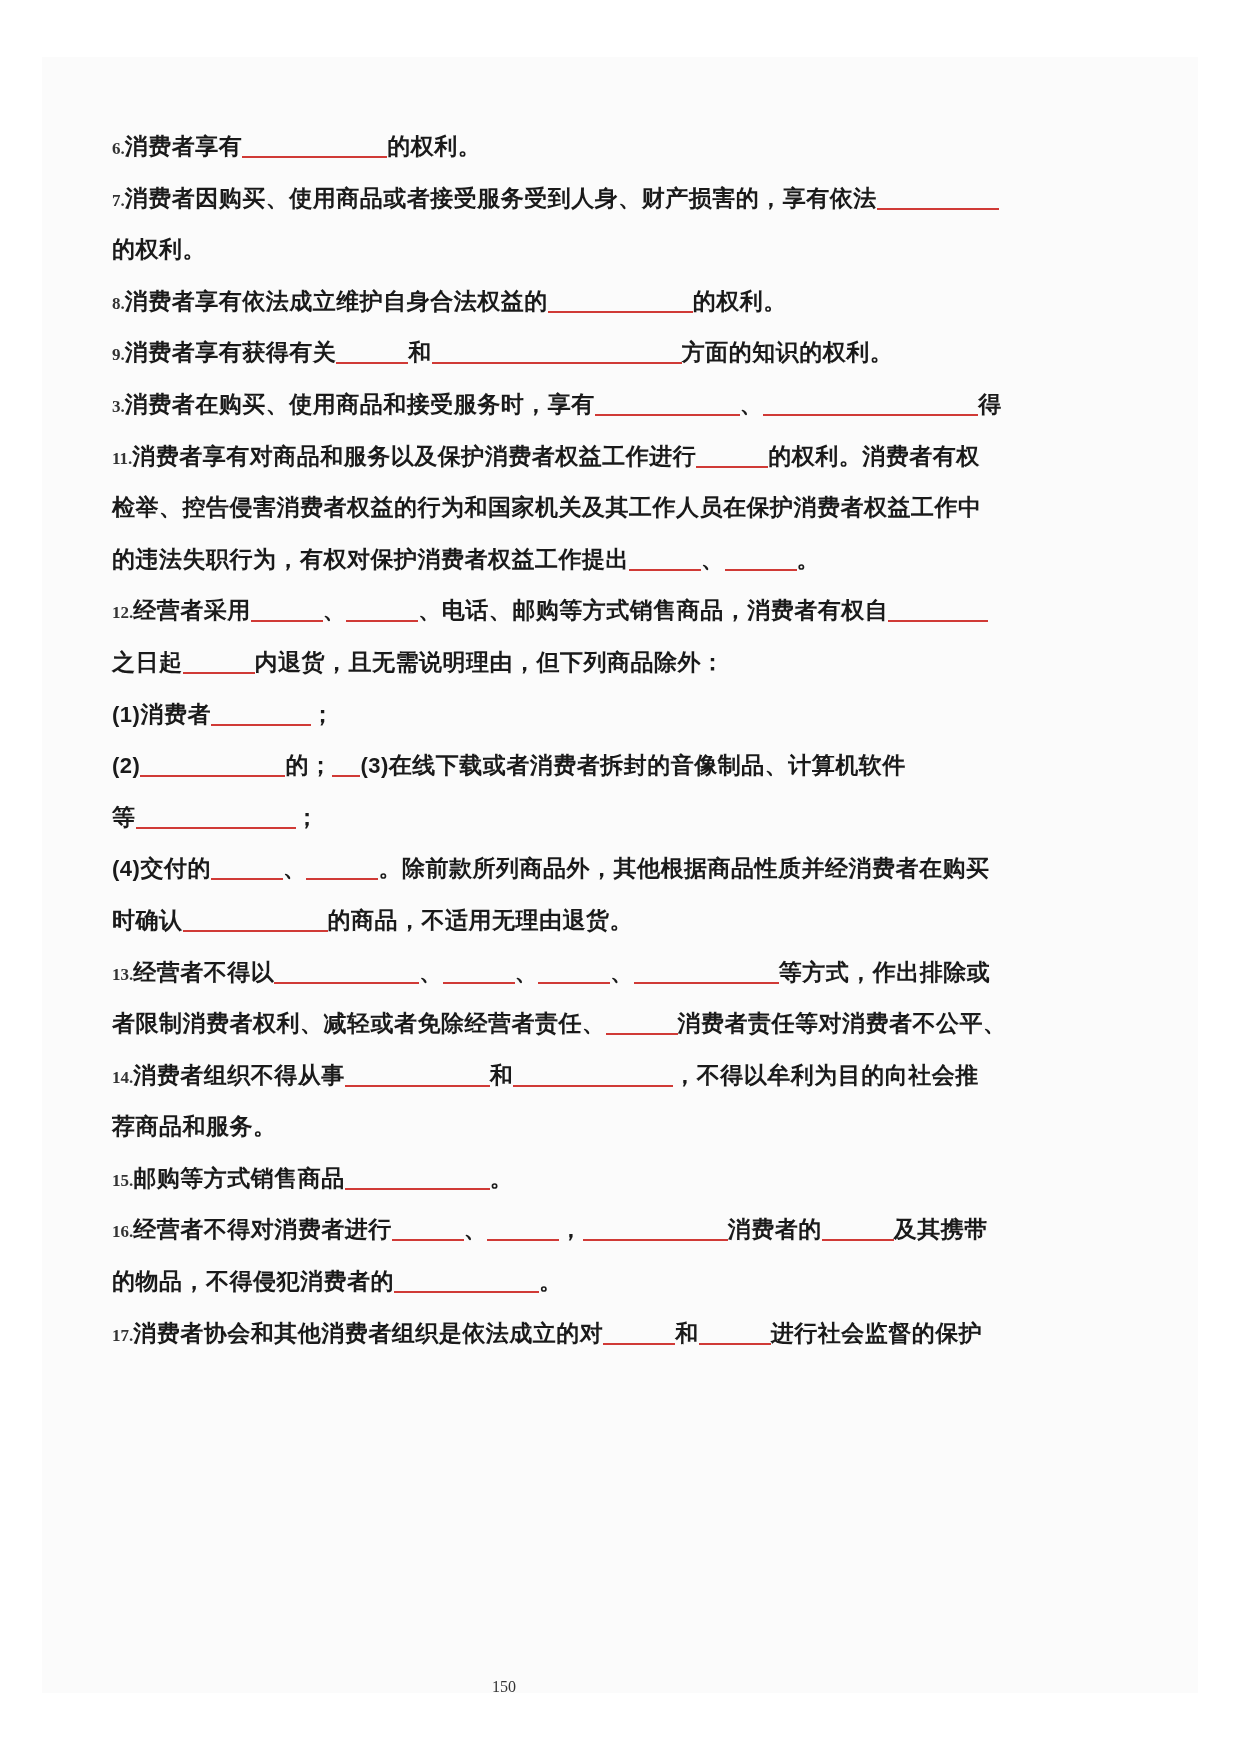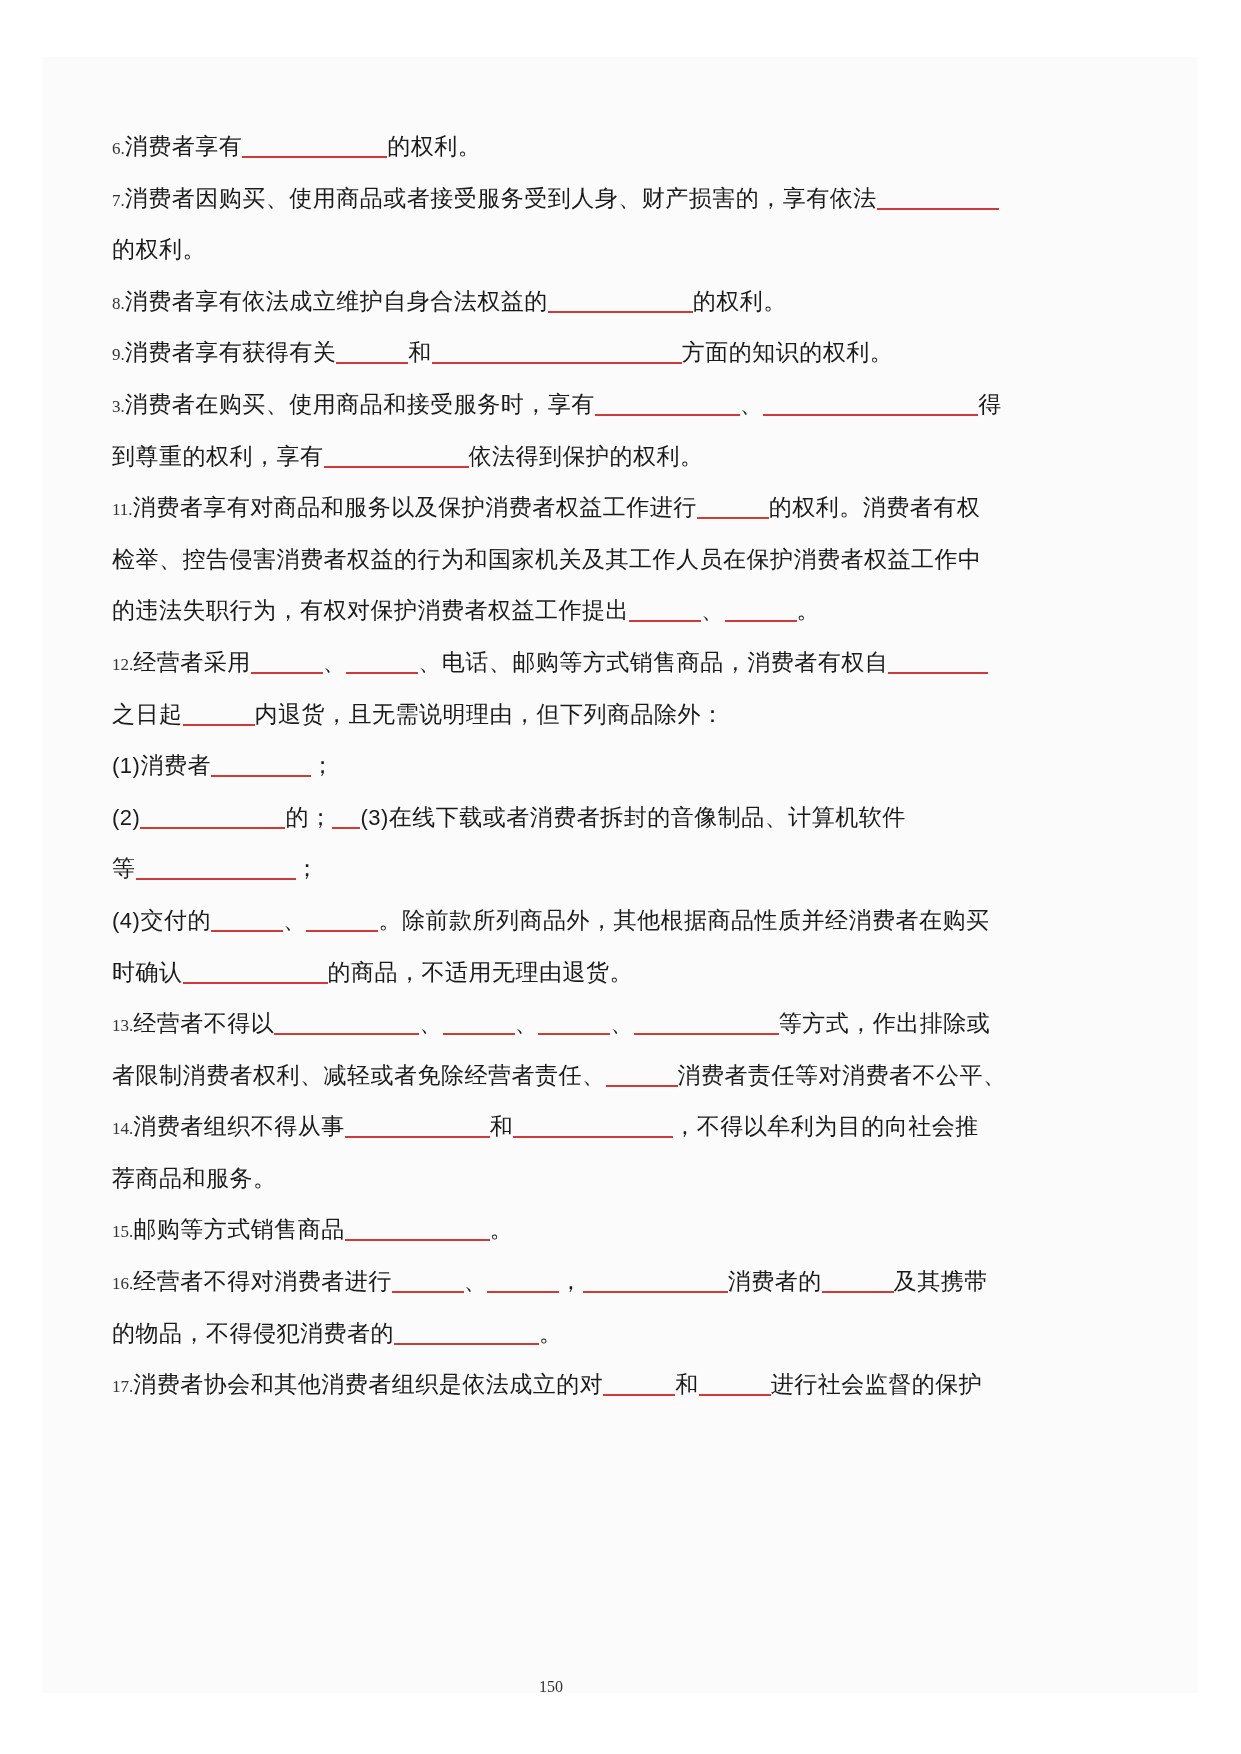--- a/index.html
+++ b/index.html
@@ -7,21 +7,21 @@
     width: 1241px; height: 1754px; background: #ffffff;
     position: relative; overflow: hidden;
     font-family: "DejaVu Sans", "Liberation Sans", sans-serif;
     color: #1a1a1a;
   }
   .page {
     position: absolute; left: 42px; top: 57px; width: 1156px; height: 1636px;
     background: #fbfbfb;
   }
   .content {
-    position: absolute; left: 112px; top: 127px; width: 1020px;
+    position: absolute; left: 112px; top: 127px; width: 1020px; font-weight: bold;
   }
   .line {
     height: 51.6px; line-height: 38px; font-size: 23px;
     white-space: nowrap; letter-spacing: 0.5px;
   }
   .num { font-family: "Liberation Serif", serif; font-size: 17px; color: #333; letter-spacing: 0; }
   .paren { font-family: "Liberation Sans", sans-serif; font-size: 22px; }
   .blank {
     display: inline-block; border-bottom: 2px solid #d03a36; height: 26px;
     vertical-align: -4px;
@@ -29,36 +29,35 @@
   .w1 { width: 28px; }
   .w3 { width: 72px; }
   .w4 { width: 100px; }
   .w5 { width: 122px; }
   .w6 { width: 145px; }
   .w7 { width: 160px; }
   .w8 { width: 215px; }
   .w9 { width: 250px; }
   .page-number {
     position: absolute; top: 1678px; left: 0; width: 1008px; text-align: center;
-    font-family: "Liberation Serif", serif; font-size: 16px; color: #333; padding-left: 47px;
+    font-family: "Liberation Serif", serif; font-size: 16px; color: #333;
   }
 </style>
 </head>
 <body>
 
 <div class="page"></div>
 
 <div class="content" id="content">
     <div class="line"><span class="num">6.</span><span class="txt">消费者享有</span><span class="blank w6" style="border-bottom-color: rgb(208, 58, 54);"></span><span class="txt">的权利。</span></div>
     <div class="line"><span class="num">7.</span><span class="txt">消费者因购买、使用商品或者接受服务受到人身、财产损害的，享有依法</span><span class="blank w5" style="border-bottom-color: rgb(208, 58, 54);"></span></div>
     <div class="line"><span class="txt">的权利。</span></div>
     <div class="line"><span class="num">8.</span><span class="txt">消费者享有依法成立维护自身合法权益的</span><span class="blank w6" style="border-bottom-color: rgb(208, 58, 54);"></span><span class="txt">的权利。</span></div>
     <div class="line"><span class="num">9.</span><span class="txt">消费者享有获得有关</span><span class="blank w3" style="border-bottom-color: rgb(208, 58, 54);"></span><span class="txt">和</span><span class="blank w9" style="border-bottom-color: rgb(208, 58, 54);"></span><span class="txt">方面的知识的权利。</span></div>
     <div class="line"><span class="num">3.</span><span class="txt">消费者在购买、使用商品和接受服务时，享有</span><span class="blank w6" style="border-bottom-color: rgb(208, 58, 54);"></span><span class="txt">、</span><span class="blank w8" style="border-bottom-color: rgb(208, 58, 54);"></span><span class="txt">得</span></div>
-    <div class="line"><span class="txt">到尊重的权利，享有</span><span class="blank w6" style="border-bottom-color: rgb(208, 58, 54);"></span><span class="txt">依法得到保护的权利。</span></div>
     <div class="line"><span class="num">11.</span><span class="txt">消费者享有对商品和服务以及保护消费者权益工作进行</span><span class="blank w3" style="border-bottom-color: rgb(208, 58, 54);"></span><span class="txt">的权利。消费者有权</span></div>
     <div class="line"><span class="txt">检举、控告侵害消费者权益的行为和国家机关及其工作人员在保护消费者权益工作中</span></div>
     <div class="line"><span class="txt">的违法失职行为，有权对保护消费者权益工作提出</span><span class="blank w3" style="border-bottom-color: rgb(208, 58, 54);"></span><span class="txt">、</span><span class="blank w3" style="border-bottom-color: rgb(208, 58, 54);"></span><span class="txt">。</span></div>
     <div class="line"><span class="num">12.</span><span class="txt">经营者采用</span><span class="blank w3" style="border-bottom-color: rgb(208, 58, 54);"></span><span class="txt">、</span><span class="blank w3" style="border-bottom-color: rgb(208, 58, 54);"></span><span class="txt">、电话、邮购等方式销售商品，消费者有权自</span><span class="blank w4" style="border-bottom-color: rgb(208, 58, 54);"></span></div>
     <div class="line"><span class="txt">之日起</span><span class="blank w3" style="border-bottom-color: rgb(208, 58, 54);"></span><span class="txt">内退货，且无需说明理由，但下列商品除外：</span></div>
     <div class="line"><span class="paren">(1)</span><span class="txt">消费者</span><span class="blank w4" style="border-bottom-color: rgb(208, 58, 54);"></span><span class="txt">；</span></div>
     <div class="line"><span class="paren">(2)</span><span class="blank w6" style="border-bottom-color: rgb(208, 58, 54);"></span><span class="txt">的；</span><span class="blank w1" style="border-bottom-color: rgb(208, 58, 54);"></span><span class="paren">(3)</span><span class="txt">在线下载或者消费者拆封的音像制品、计算机软件</span></div>
     <div class="line"><span class="txt">等</span><span class="blank w7" style="border-bottom-color: rgb(208, 58, 54);"></span><span class="txt">；</span></div>
     <div class="line"><span class="paren">(4)</span><span class="txt">交付的</span><span class="blank w3" style="border-bottom-color: rgb(208, 58, 54);"></span><span class="txt">、</span><span class="blank w3" style="border-bottom-color: rgb(208, 58, 54);"></span><span class="txt">。除前款所列商品外，其他根据商品性质并经消费者在购买</span></div>
     <div class="line"><span class="txt">时确认</span><span class="blank w6" style="border-bottom-color: rgb(208, 58, 54);"></span><span class="txt">的商品，不适用无理由退货。</span></div>

